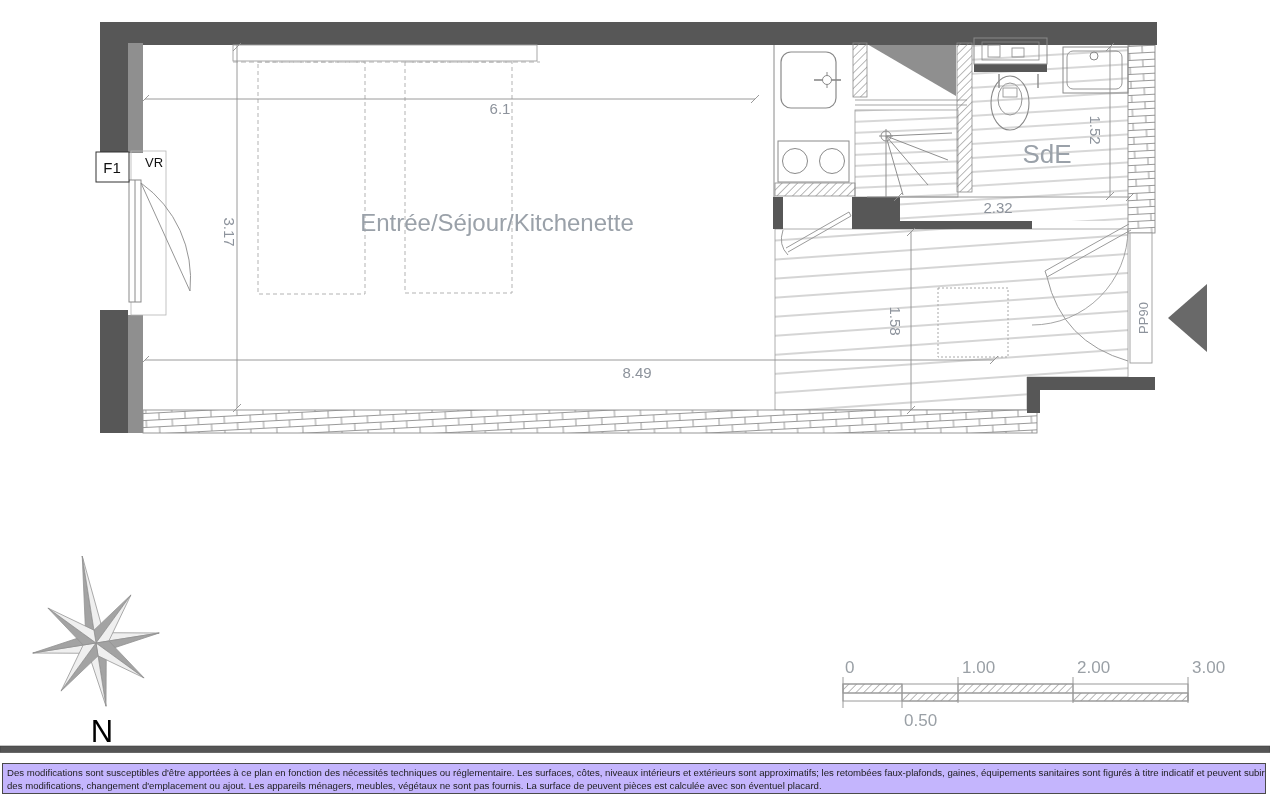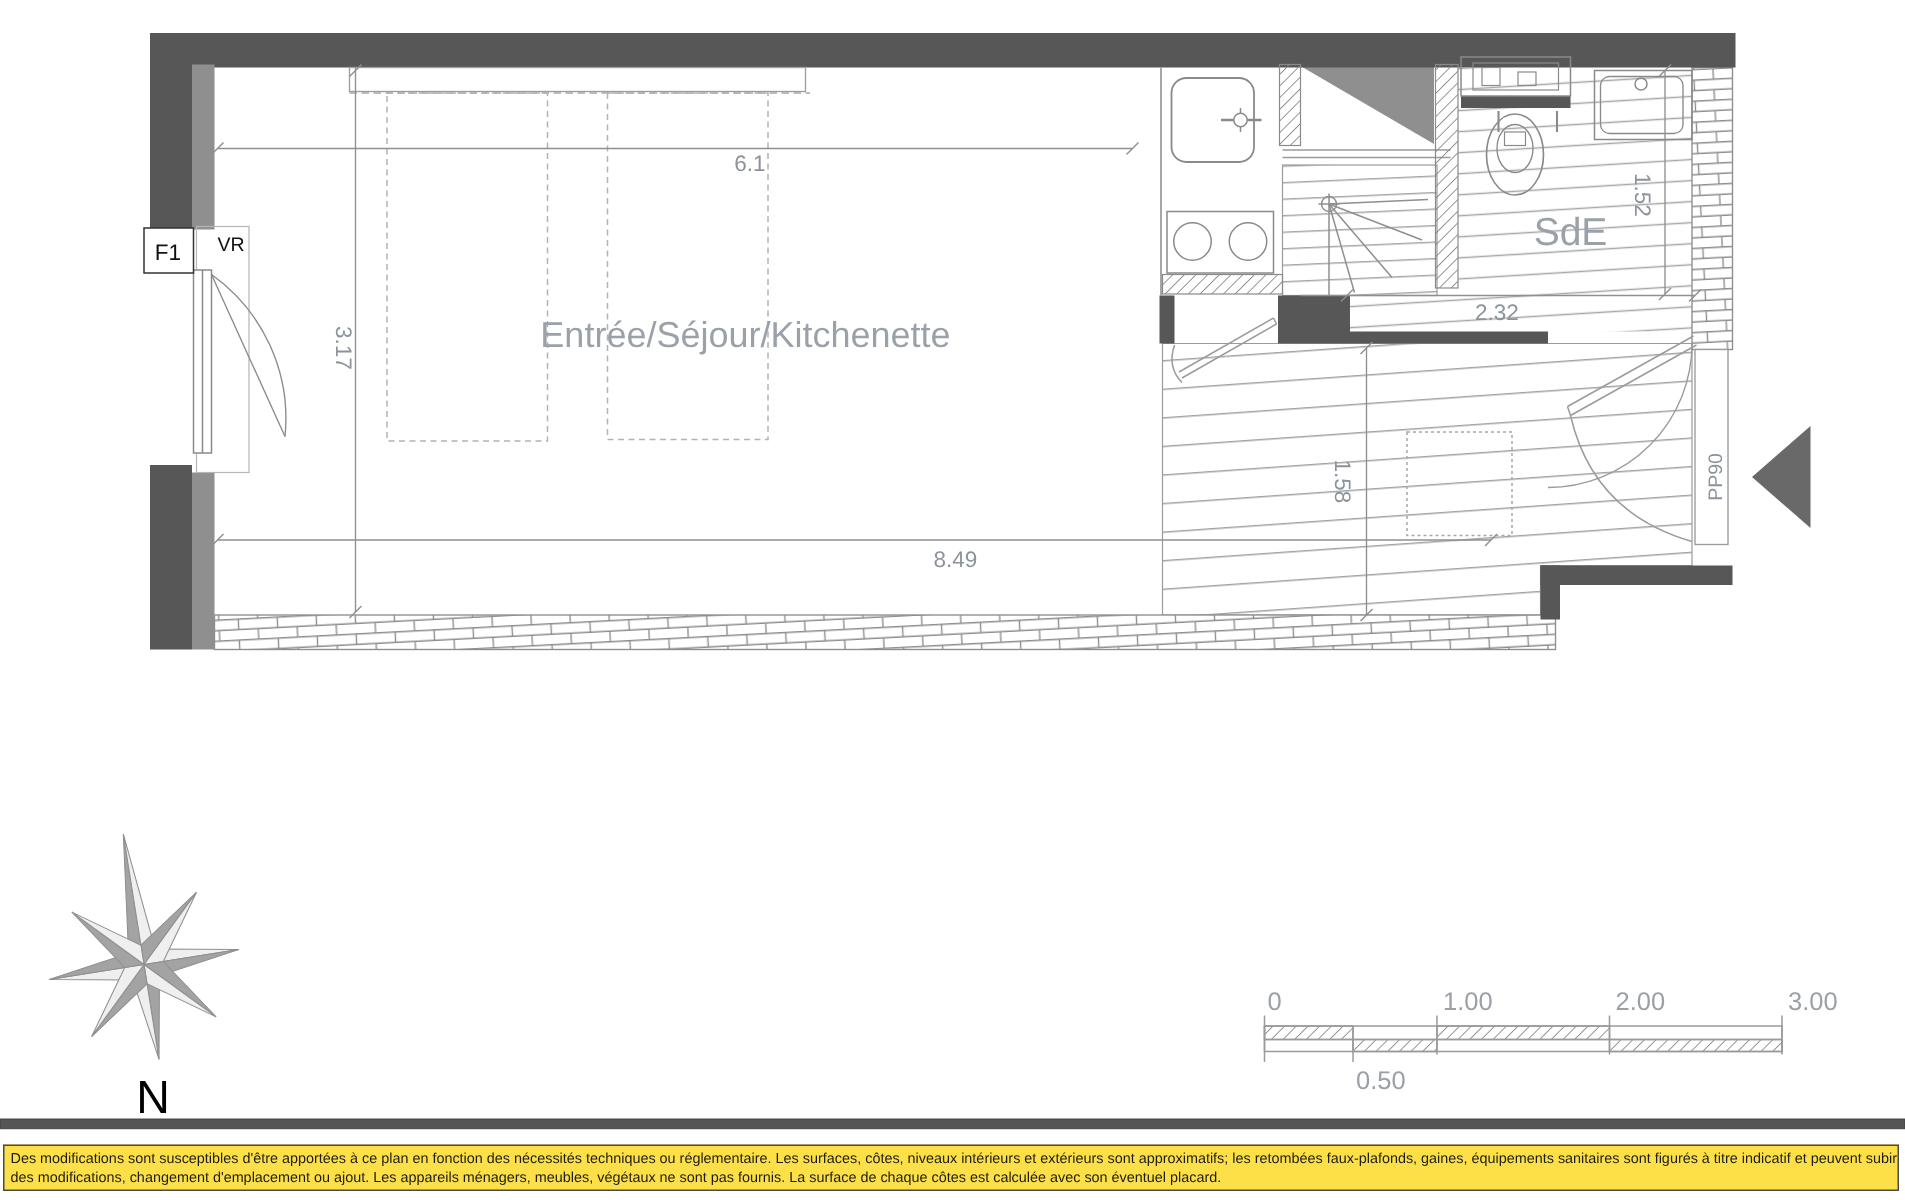--- a/index.html
+++ b/index.html
@@ -9,21 +9,21 @@
   svg text{font-family:"Liberation Sans", sans-serif;}
   .dim{font-size:15px;fill:#8d939c;}
   .room-label{font-size:24px;fill:#9aa1a9;}
   .sde-label{font-size:26px;fill:#9aa1a9;}
   .tag{font-size:15px;fill:#111;}
   .tag-small{font-size:13px;fill:#111;}
   .pp{font-size:13px;fill:#8d939c;}
   .scale-num{font-size:17px;fill:#9aa0a6;}
   .north{font-size:31px;fill:#000;}
   .disclaimer{position:absolute;left:2px;top:763px;width:1264px;height:31px;
-              border:1.2px solid #4a4a4a;background:#fde047;padding:2px 0 0 4px;box-sizing:border-box;}
+              border:1.2px solid #4a4a4a;background:#c4b5fd;padding:2px 0 0 4px;box-sizing:border-box;}
   .disclaimer div{font-size:9.6px;color:#1d1d1d;line-height:13px;white-space:nowrap;overflow:hidden;}
 </style>
 </head>
 <body>
 
 <div class="stage">
 
 <svg width="1270" height="760" viewBox="0 0 1270 760">
   <defs>
     <pattern id="hatch" width="5.5" height="5.5" patternUnits="userSpaceOnUse" patternTransform="rotate(45)">
@@ -238,16 +238,16 @@
     <text class="scale-num" x="1077" y="673">2.00</text>
     <text class="scale-num" x="1192" y="673">3.00</text>
     <text class="scale-num" x="904" y="726">0.50</text>
   </g>
 
   <rect x="0" y="746" width="1270" height="6.5" fill="#555" stroke="#3f3f3f" stroke-width="0.6"></rect>
 </svg>
 
 <div class="disclaimer">
   <div>Des modifications sont susceptibles d'être apportées à ce plan en fonction des nécessités techniques ou réglementaire. Les surfaces, côtes, niveaux intérieurs et extérieurs sont approximatifs; les retombées faux-plafonds, gaines, équipements sanitaires sont figurés à titre indicatif et peuvent subir</div>
-  <div>des modifications, changement d'emplacement ou ajout. Les appareils ménagers, meubles, végétaux ne sont pas fournis. La surface de chaque côtes est calculée avec son éventuel placard.</div>
+  <div>des modifications, changement d'emplacement ou ajout. Les appareils ménagers, meubles, végétaux ne sont pas fournis. La surface de peuvent pièces est calculée avec son éventuel placard.</div>
 </div>
 
 </div>
 
 </body></html>

